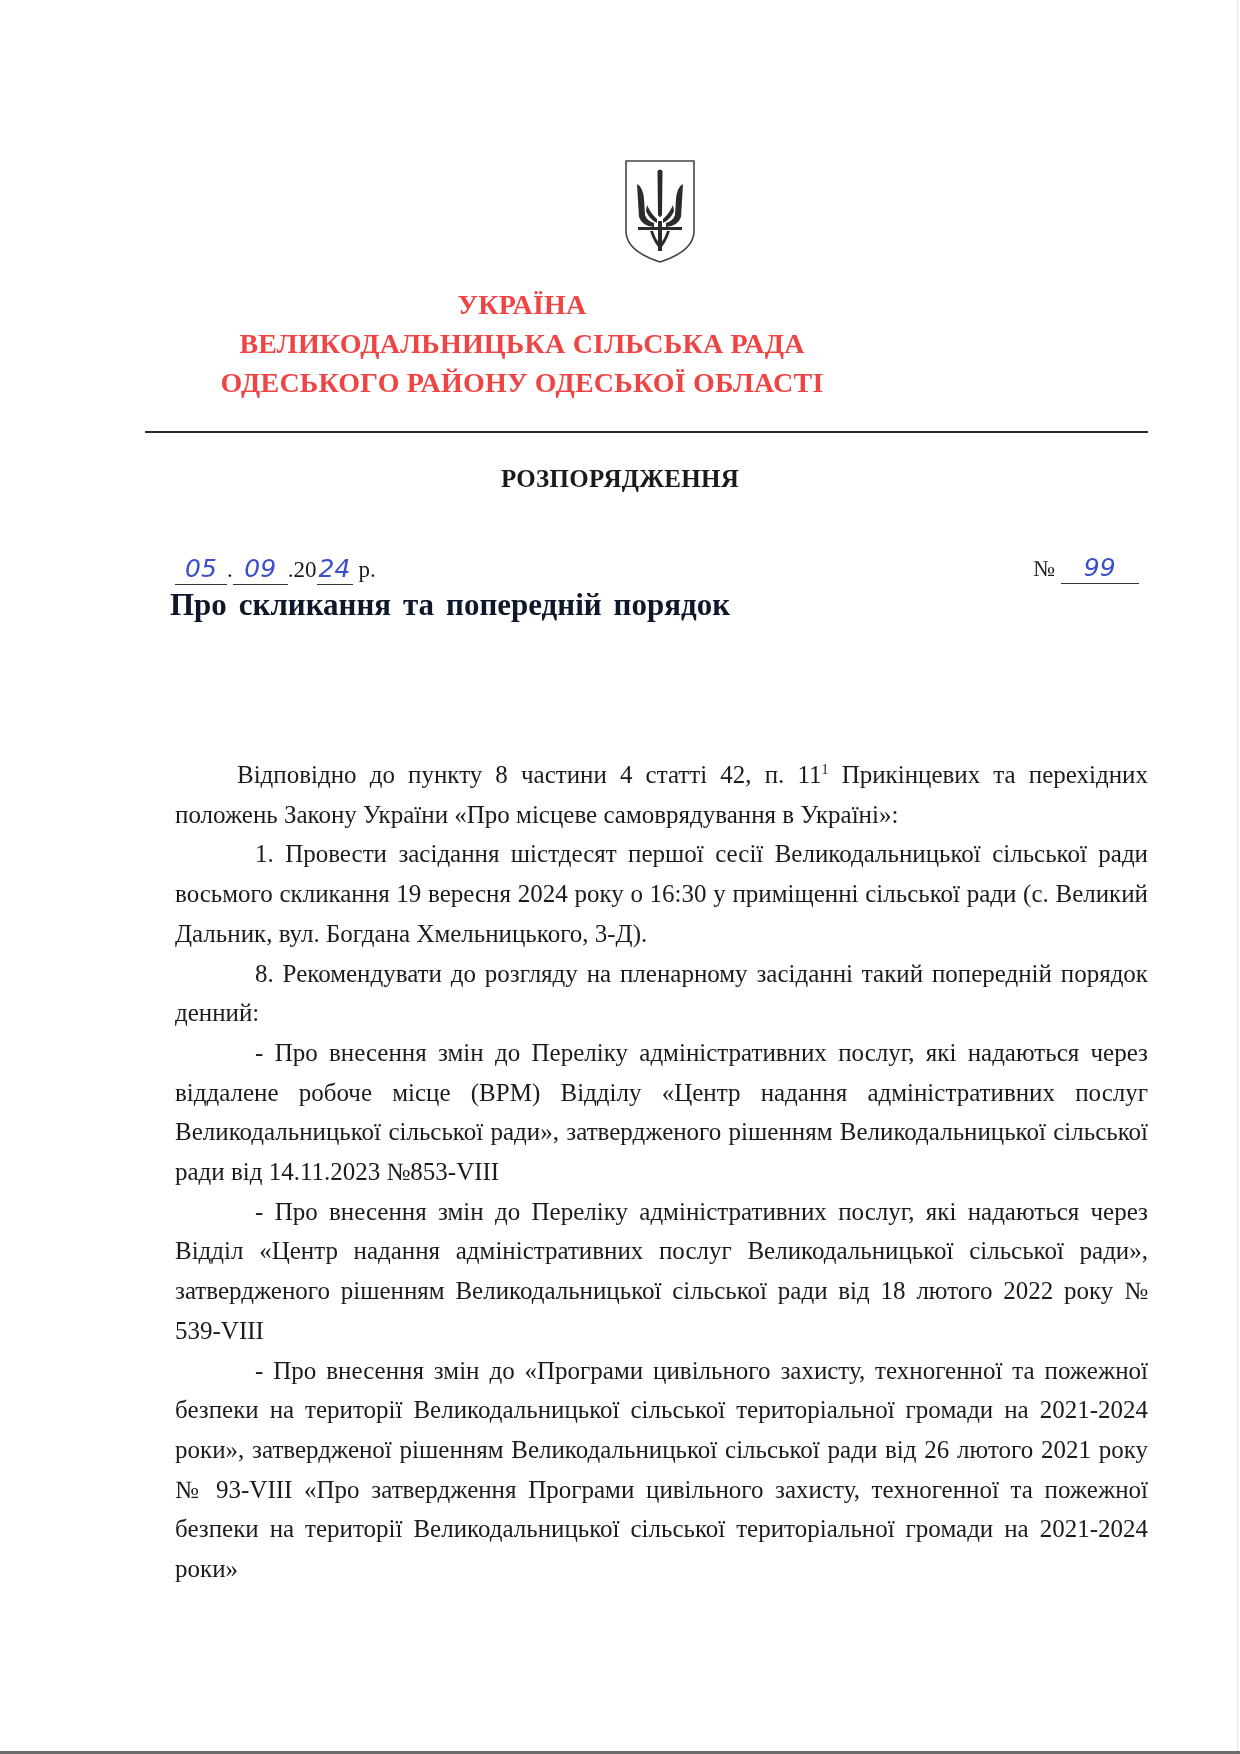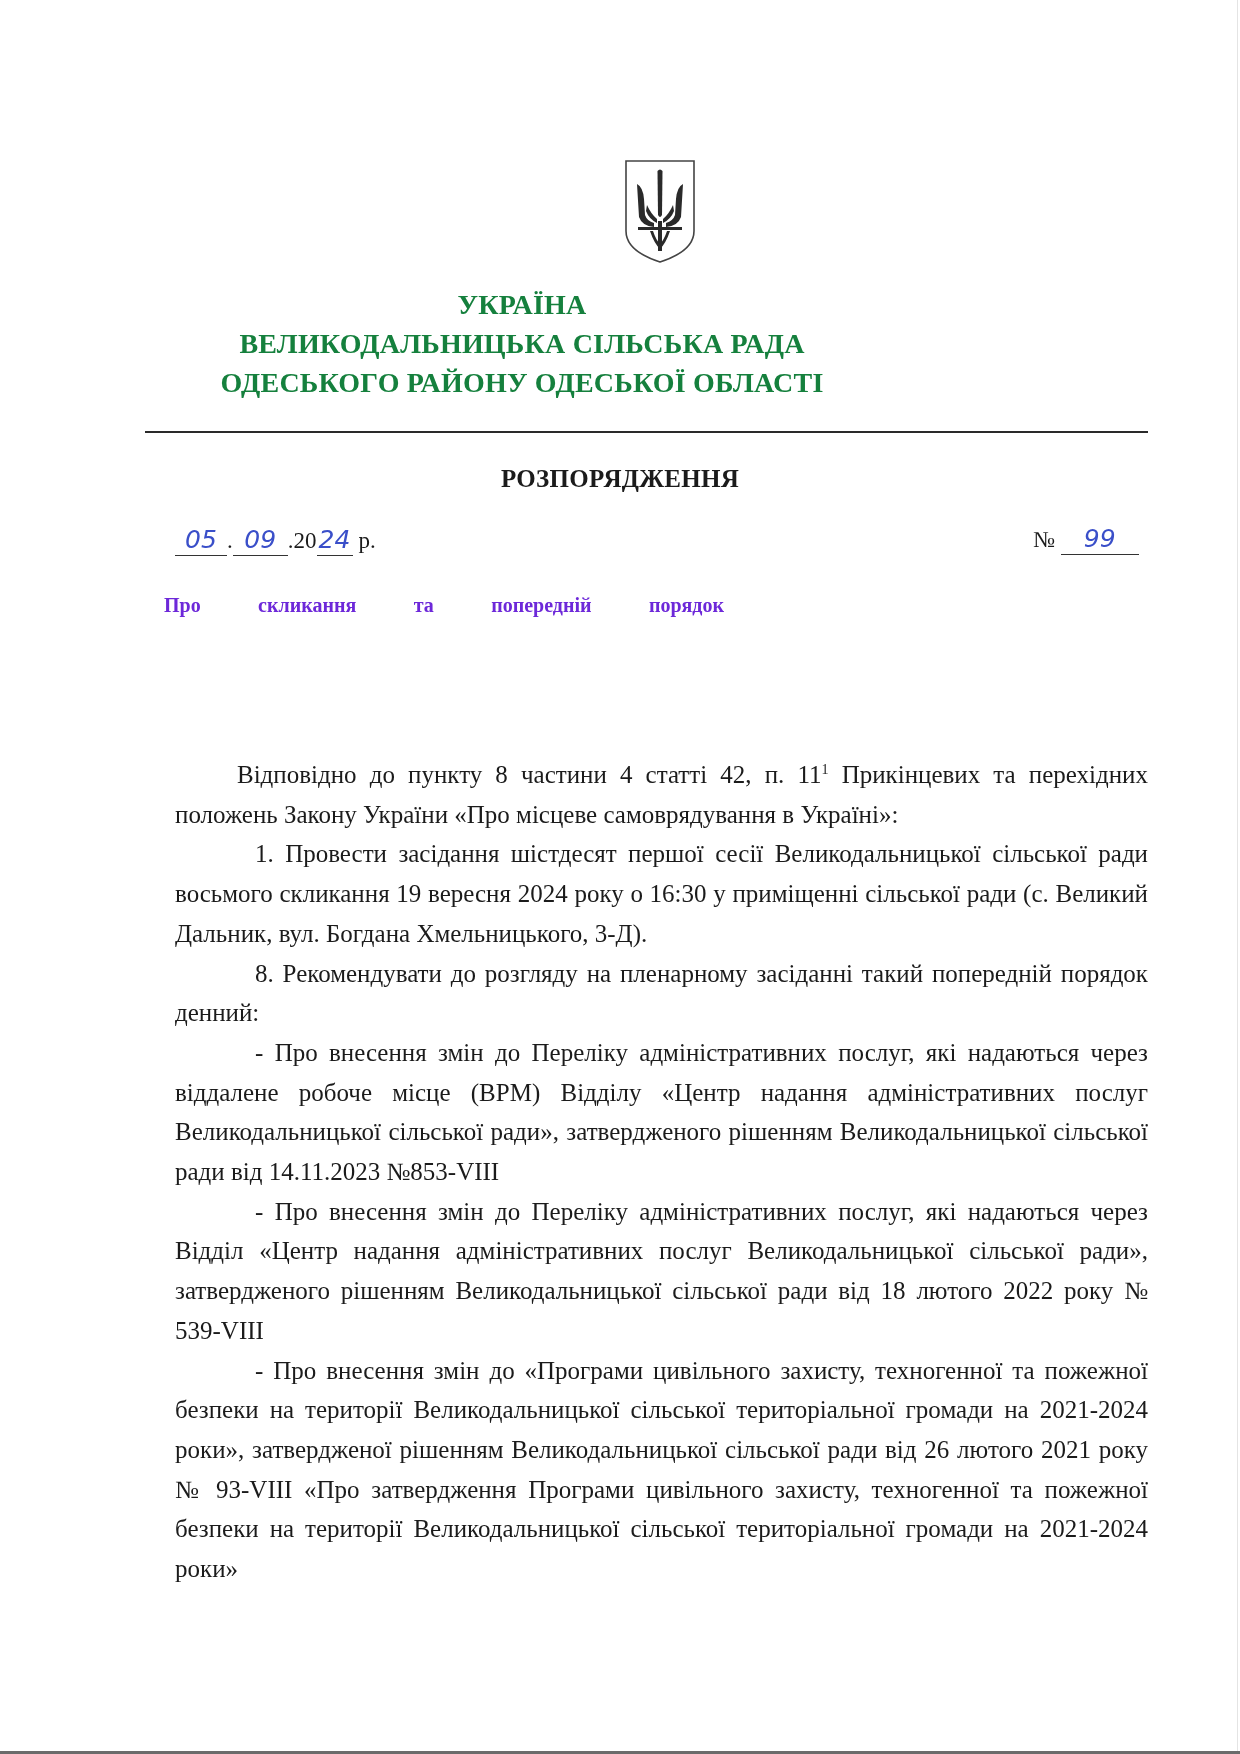--- a/index.html
+++ b/index.html
@@ -6,43 +6,43 @@
   body {
     width: 1240px; height: 1754px; position: relative; overflow: hidden;
     font-family: "Liberation Serif", "DejaVu Serif", serif; color: #1a1a1a;
   }
   .page-edge-right { position: absolute; top: 0; right: 2px; width: 1px; height: 1754px; background: #e4e4e4; }
   .page-edge-bottom { position: absolute; left: 0; bottom: 0; width: 1240px; height: 3px; background: #6b6b6b; }
 
   .coat { position: absolute; left: 624px; top: 159px; width: 72px; height: 105px; }
 
   .hdr { position: absolute; left: 0; width: 1044px; text-align: center; font-weight: bold;
-         font-size: 28px; letter-spacing: 0.2px; color: #15803d; }
+         font-size: 28px; letter-spacing: 0.2px; color: #ef4444; }
   .hdr1 { top: 289px; }
   .hdr2 { top: 328px; }
   .hdr3 { top: 367px; }
 
   .divider { position: absolute; left: 145px; top: 431px; width: 1003px; height: 2px; background: #2a2a2a; }
 
   .doctype { position: absolute; left: 0; width: 1240px; top: 465px; text-align: center;
              font-weight: bold; font-size: 25px; color: #1b1b1b; letter-spacing: 0.3px; }
 
   .date-row { position: absolute; left: 175px; top: 525px; font-size: 24px; height: 36px; }
-  .hand { font-family: "DejaVu Sans", sans-serif; font-style: italic; color: #3a4fc9; font-size: 25px; }
+  .hand { font-family: "DejaVu Sans", sans-serif; font-style: italic; color: #3a4fc9; font-size: 25px; margin-top: 29px; }
   .blank { display: inline-block; border-bottom: 1px solid #333; text-align: center; line-height: 30px; }
   .b-day { width: 52px; }
   .b-month { width: 55px; }
   .b-year { width: 36px; }
   .plain { font-size: 23px; color: #1b1b1b; }
 
   .num-row { position: absolute; left: 1033px; top: 524px; font-size: 23px; height: 36px; }
   .b-num { width: 78px; }
 
-  .title-block { position: absolute; left: 164px; top: 585px; width: 560px; font-weight: bold;
-                 font-size: 20px; line-height: 40px; color: #6d28d9; }
+  .title-block { position: absolute; left: 170px; top: 585px; width: 560px; font-weight: bold;
+                 font-size: 31px; line-height: 40px; color: #0f172a; }
   .title-block .line { display: flex; justify-content: space-between; }
   .title-block .line.last { justify-content: flex-start; }
 
   .body { position: absolute; left: 175px; top: 755px; width: 973px; font-size: 25px;
           line-height: 39.7px; color: #1b1b1b; }
   .body p { margin: 0; text-align: justify; }
   .body p.indent { text-indent: 62px; }
   .body p.item { text-indent: 80px; }
   .body sup { font-size: 14px; line-height: 0; }
 </style>

